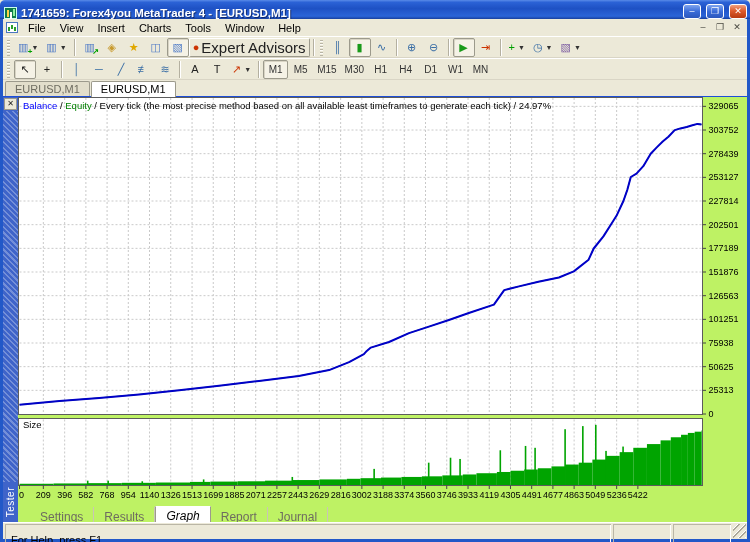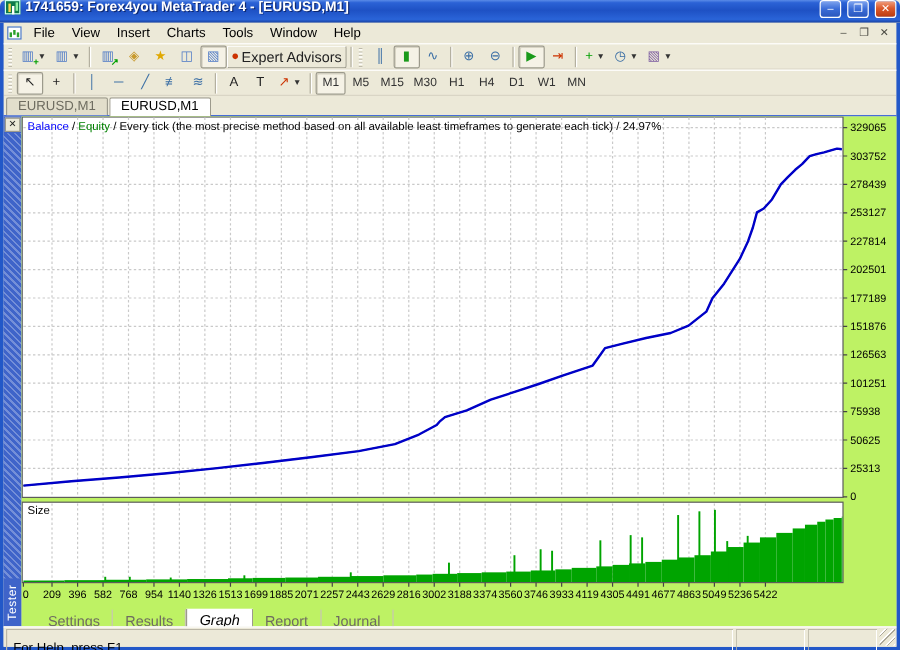--- a/index.html
+++ b/index.html
@@ -1,20 +1,20 @@
 <!DOCTYPE html>
 <html><head>
 <meta charset="utf-8">
 <style>
   * { box-sizing:border-box; margin:0; padding:0; }
   body { font-family:"Liberation Sans", sans-serif; background:#707070; }
   .app { width:750px; height:542px; display:flex; flex-direction:column; background:#ECE9D8; }
 
   
-  .titlebar { height:19px; flex:none; display:flex; align-items:flex-start; gap:4px;
+  .titlebar { height:19px; flex:none; display:flex; align-items:flex-end; gap:4px;
     padding:0 3px 0 4px; border-radius:5px 5px 0 0;
     background:linear-gradient(180deg,#5A8BE8 0%,#2B62D6 12%,#1E51C4 45%,#2A64D8 85%,#173F9E 100%); }
   .app-icon { width:13px; height:12px; flex:none; background:#0E7A4A; border:1px solid #cfe;
     position:relative; }
   .app-icon::after { content:""; position:absolute; left:2px; bottom:1px; width:2px; height:7px;
     background:#ffd24a; box-shadow:3px 2px 0 #fff, 6px -1px 0 #8ef0a0; }
   .title-text { flex:1; color:#fff; font-size:11.5px; font-weight:bold; white-space:nowrap;
     overflow:hidden; text-shadow:1px 1px 0 rgba(10,30,90,.8); }
   .tb-btn { width:18px; height:15px; flex:none; border-radius:3px; border:1px solid #fff;
     color:#fff; font-size:9px; line-height:1; display:flex; align-items:center; justify-content:center;
@@ -42,21 +42,21 @@
   .tgrip { width:4px; height:16px; margin:0 3px 0 2px; flex:none;
     background:repeating-linear-gradient(180deg,#b9b5a5 0 1px,#fdfcf7 1px 2px,transparent 2px 3px);
     background-size:3px 3px; background-repeat:repeat-y; }
   .tsep { width:2px; height:17px; margin:0 3px; flex:none;
     border-left:1px solid #b4b0a0; border-right:1px solid #fff; }
   .tbtn { height:19px; min-width:22px; padding:0 3px; flex:none; display:flex; align-items:center;
     justify-content:center; gap:2px; border:1px solid transparent; border-radius:2px; font-size:11px;
     color:#222; cursor:default; }
   .tbtn .g { font-size:11px; line-height:1; position:relative; }
   .tbtn .badge { position:absolute; right:-4px; bottom:-3px; font-size:8px; font-weight:bold; line-height:1; }
-  .tbtn .lbl { font-size:12px; white-space:nowrap; }
+  .tbtn .lbl { font-size:15px; white-space:nowrap; }
   .tbtn .dd { font-size:7px; color:#333; margin-left:1px; }
   .tbtn.pressed { background:#f5f2e6; border-color:#9c9a8c; box-shadow:inset 1px 1px 0 #d8d4c4; }
   .tbtn.raised { border-color:#fff #9c9a8c #9c9a8c #fff; background:#ECE9D8; }
   .tbtn.tf { font-size:10px; min-width:25px; color:#333; }
 
   
   .chart-tabs { height:17px; flex:none; display:flex; align-items:center; padding:0 2px;
     border-bottom:1px solid #1d4ed8; }
   .ctab { height:15px; padding:0 9px; font-size:11px; display:flex; align-items:center;
     border:1px solid #9c9a8c; border-bottom:none; border-radius:2px 2px 0 0; margin-right:1px; }

